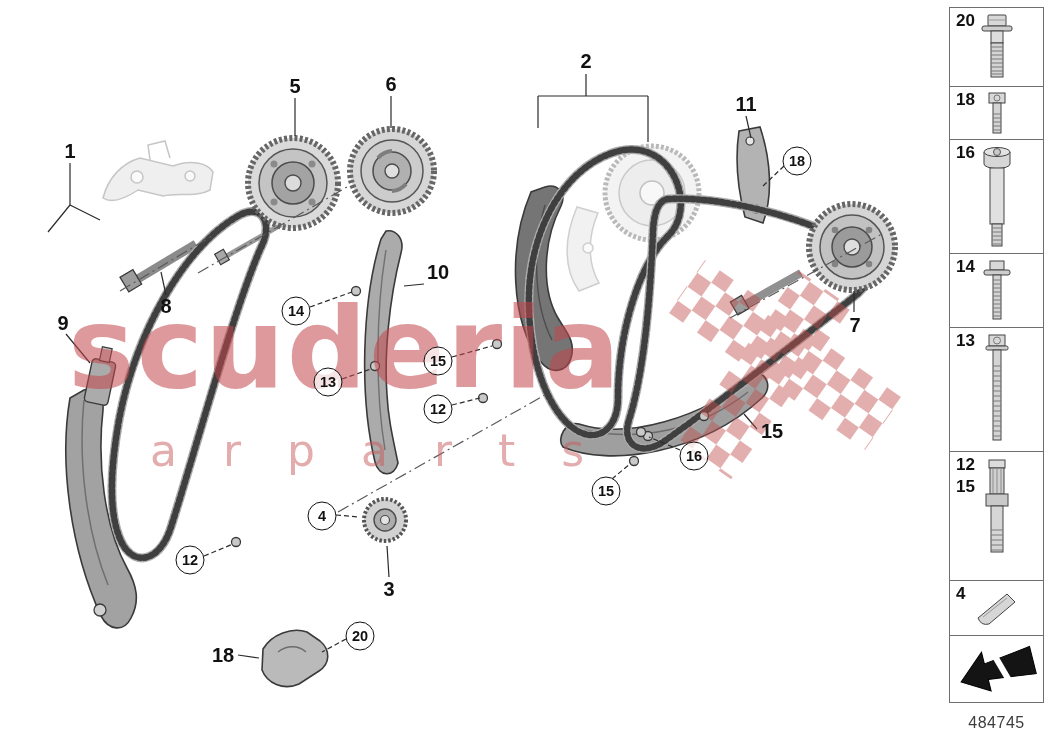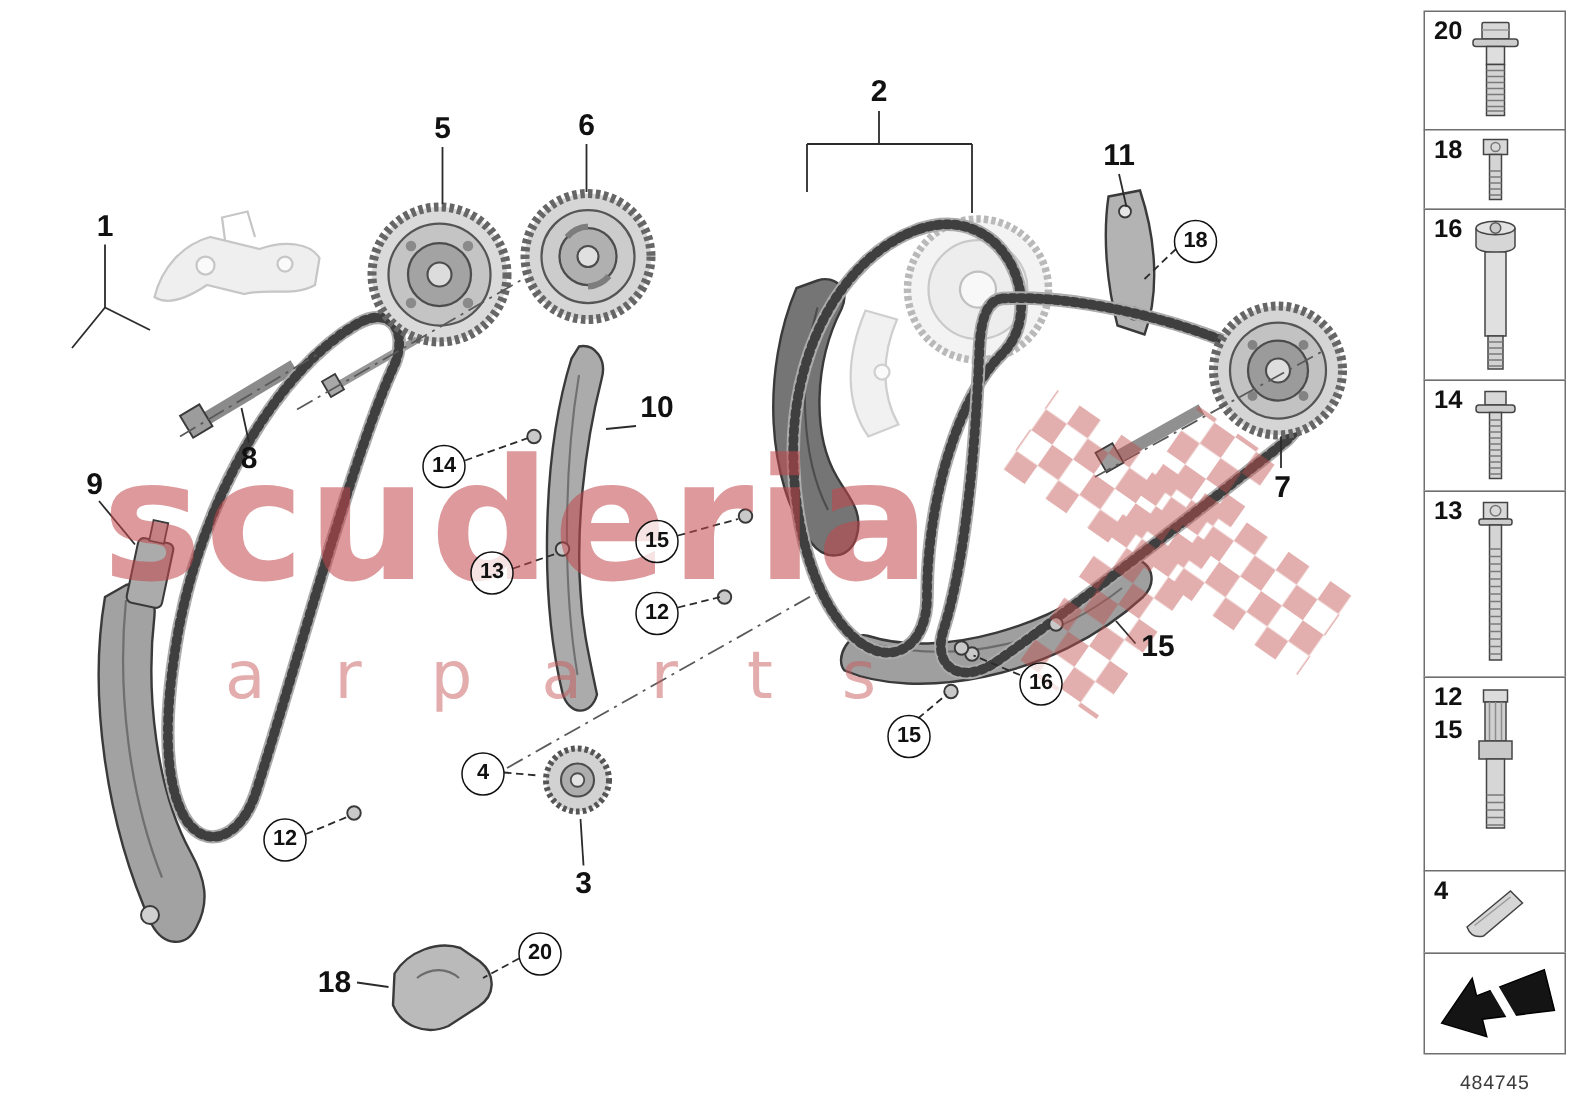--- a/index.html
+++ b/index.html
@@ -33,21 +33,21 @@
     z-index:20;pointer-events:none;white-space:nowrap;}
 
   
   .sidebar{position:absolute;left:949px;top:8px;width:95px;z-index:10;}
   .sbox{position:relative;border:1px solid #6f6f6f;margin-top:-1px;background:#fff;
     display:flex;align-items:center;justify-content:center;box-sizing:border-box;}
   .snum{position:absolute;top:3px;left:6px;font-weight:700;font-size:17px;color:#111;}
   .snum2{position:absolute;top:25px;left:6px;font-weight:700;font-size:17px;color:#111;}
   .sicon{display:block;}
   .doc-number{position:absolute;left:949px;top:714px;width:95px;text-align:center;
-    font-size:13px;color:#3d3d3d;letter-spacing:0.5px;}
+    font-size:16px;color:#3d3d3d;letter-spacing:0.5px;}
 </style>
 </head>
 <body>
 
 <div class="stage">
 
   <svg id="diagram" width="949" height="735" viewBox="0 0 949 735">
 
     <defs>
       <pattern id="checker" width="34" height="34" patternUnits="userSpaceOnUse">

